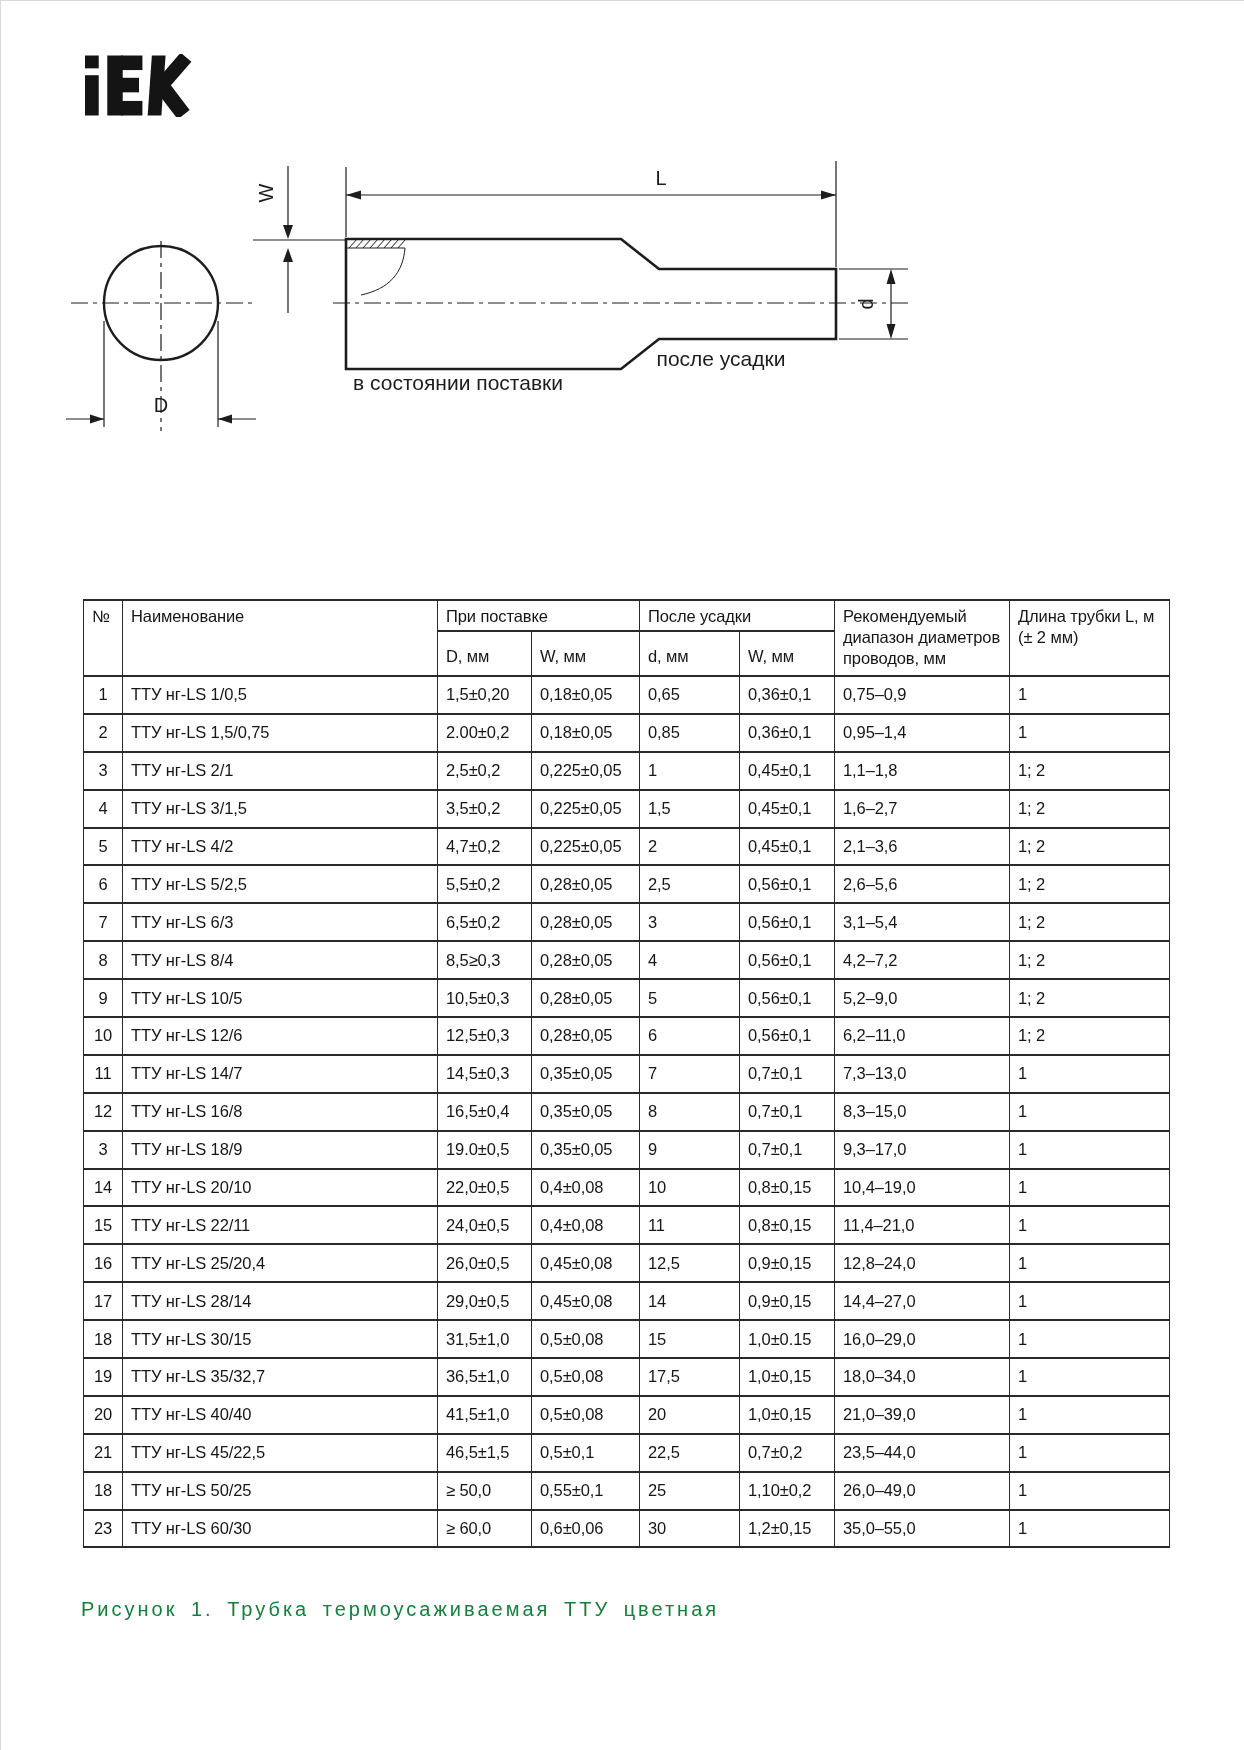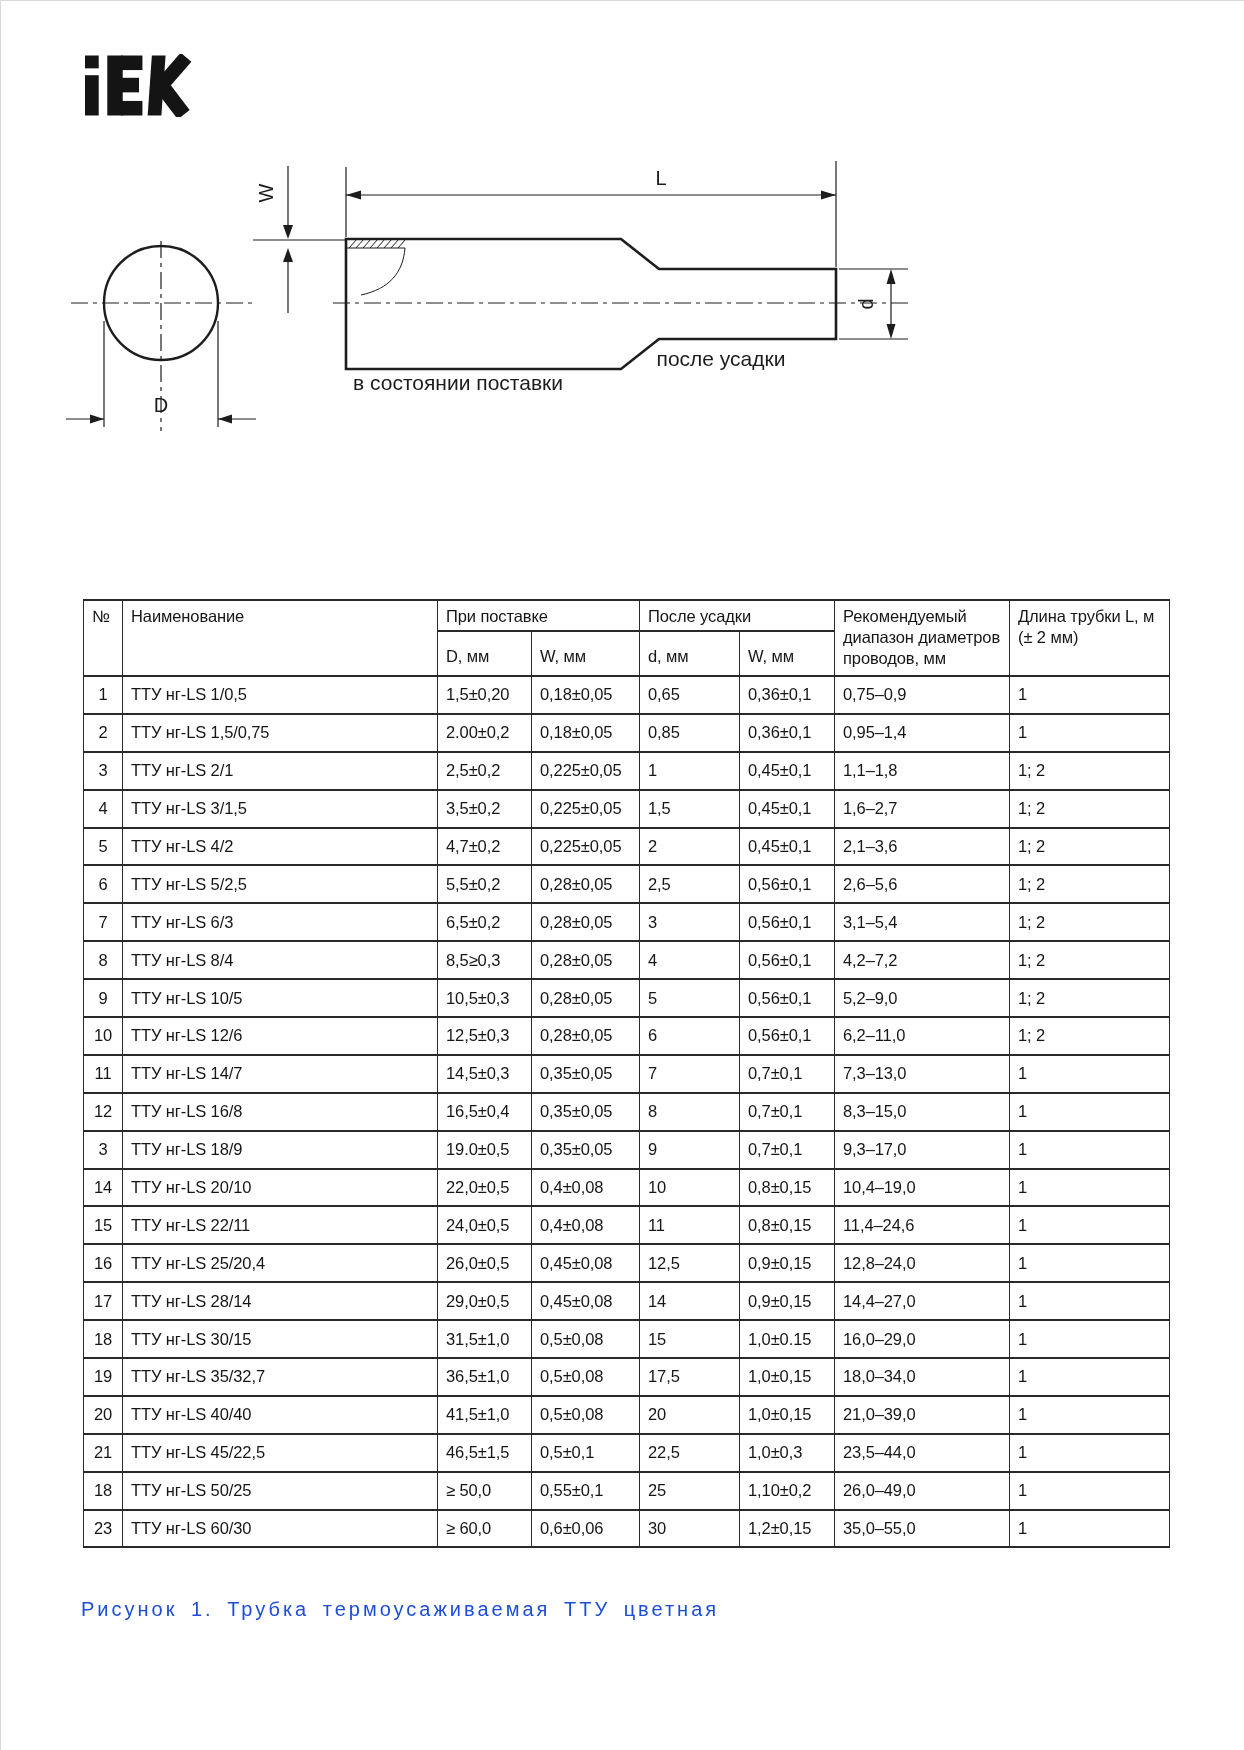--- a/index.html
+++ b/index.html
@@ -32,21 +32,21 @@
   table.spec thead tr.gr2 { height:45px; }
   table.spec thead tr.gr2 th { vertical-align:middle; padding-top:8px; }
   th.th-num { text-align:center; padding-left:2px; padding-right:2px; }
   table.spec tbody tr { height:37.9px; }
   table.spec td { vertical-align:middle; padding:0 4px 0 8px; }
   table.spec td.c0 { text-align:center; padding-left:2px; padding-right:2px; }
 
   
   .caption {
     position:absolute; left:80px; top:1597px;
-    font-size:20px; letter-spacing:3px; word-spacing:5px; color:#1d4ed8;
+    font-size:20px; letter-spacing:3px; word-spacing:5px; color:#15803d;
   }
 </style>
 </head>
 <body>
 
 <div class="page">
 
   <svg class="logo" viewBox="0 0 126 70" aria-hidden="true">
     <g fill="#141414">
 
@@ -303,21 +303,21 @@
             <td class="c6">10,4–19,0</td>
             <td class="c7">1</td>
           </tr>
           <tr>
             <td class="c0">15</td>
             <td class="c1">ТТУ нг-LS 22/11</td>
             <td class="c2">24,0±0,5</td>
             <td class="c3">0,4±0,08</td>
             <td class="c4">11</td>
             <td class="c5">0,8±0,15</td>
-            <td class="c6">11,4–24,6</td>
+            <td class="c6">11,4–21,0</td>
             <td class="c7">1</td>
           </tr>
           <tr>
             <td class="c0">16</td>
             <td class="c1">ТТУ нг-LS 25/20,4</td>
             <td class="c2">26,0±0,5</td>
             <td class="c3">0,45±0,08</td>
             <td class="c4">12,5</td>
             <td class="c5">0,9±0,15</td>
             <td class="c6">12,8–24,0</td>
@@ -362,21 +362,21 @@
             <td class="c5">1,0±0,15</td>
             <td class="c6">21,0–39,0</td>
             <td class="c7">1</td>
           </tr>
           <tr>
             <td class="c0">21</td>
             <td class="c1">ТТУ нг-LS 45/22,5</td>
             <td class="c2">46,5±1,5</td>
             <td class="c3">0,5±0,1</td>
             <td class="c4">22,5</td>
-            <td class="c5">1,0±0,3</td>
+            <td class="c5">0,7±0,2</td>
             <td class="c6">23,5–44,0</td>
             <td class="c7">1</td>
           </tr>
           <tr>
             <td class="c0">18</td>
             <td class="c1">ТТУ нг-LS 50/25</td>
             <td class="c2">≥ 50,0</td>
             <td class="c3">0,55±0,1</td>
             <td class="c4">25</td>
             <td class="c5">1,10±0,2</td>

